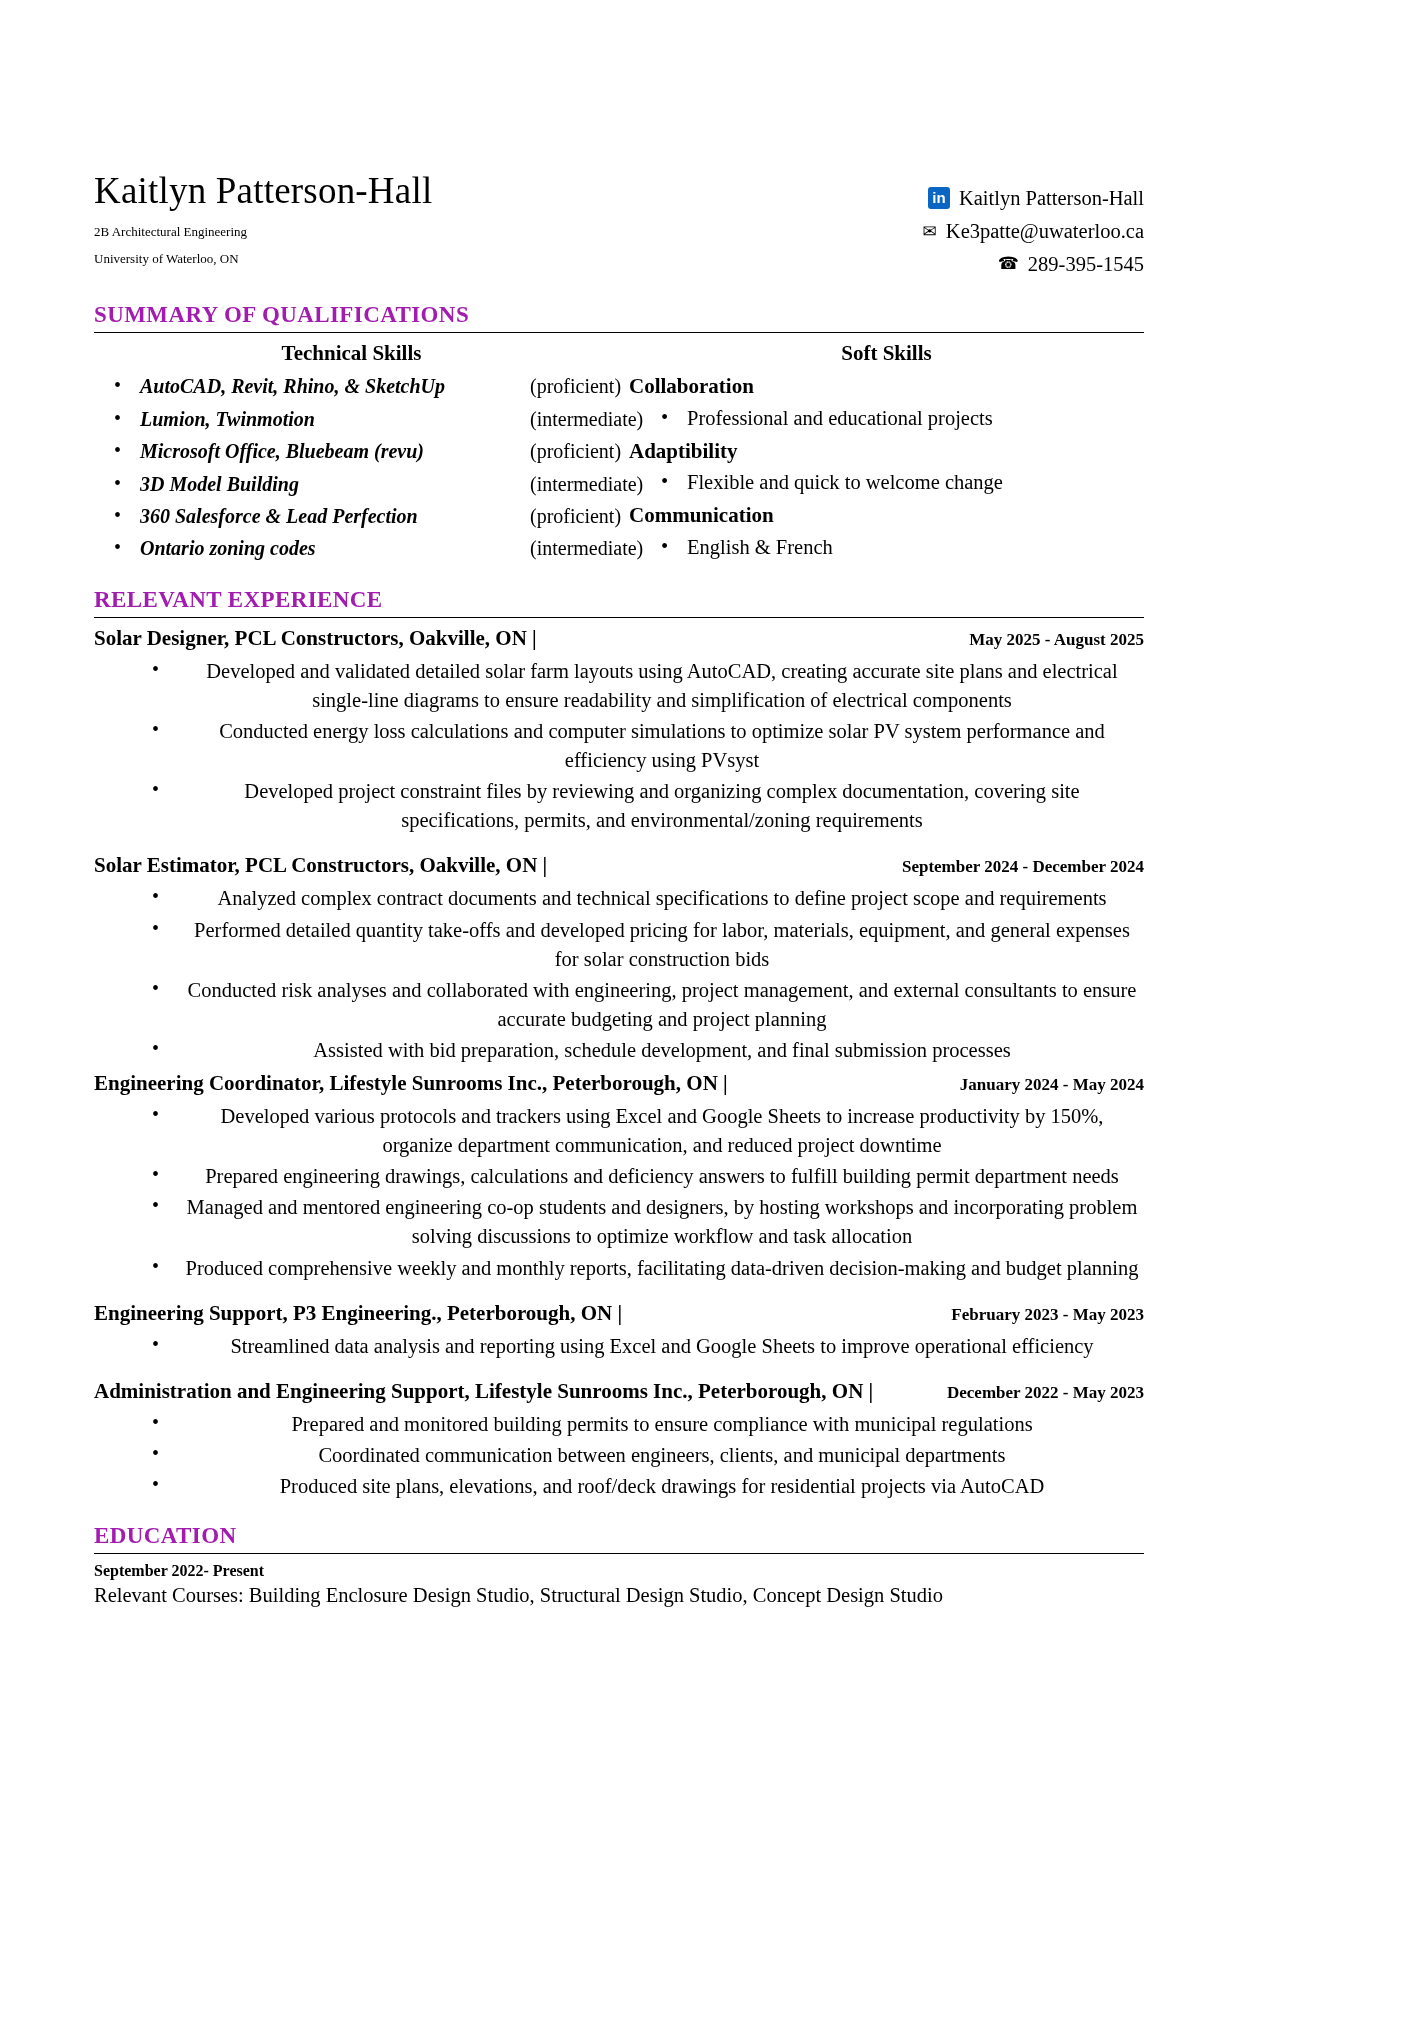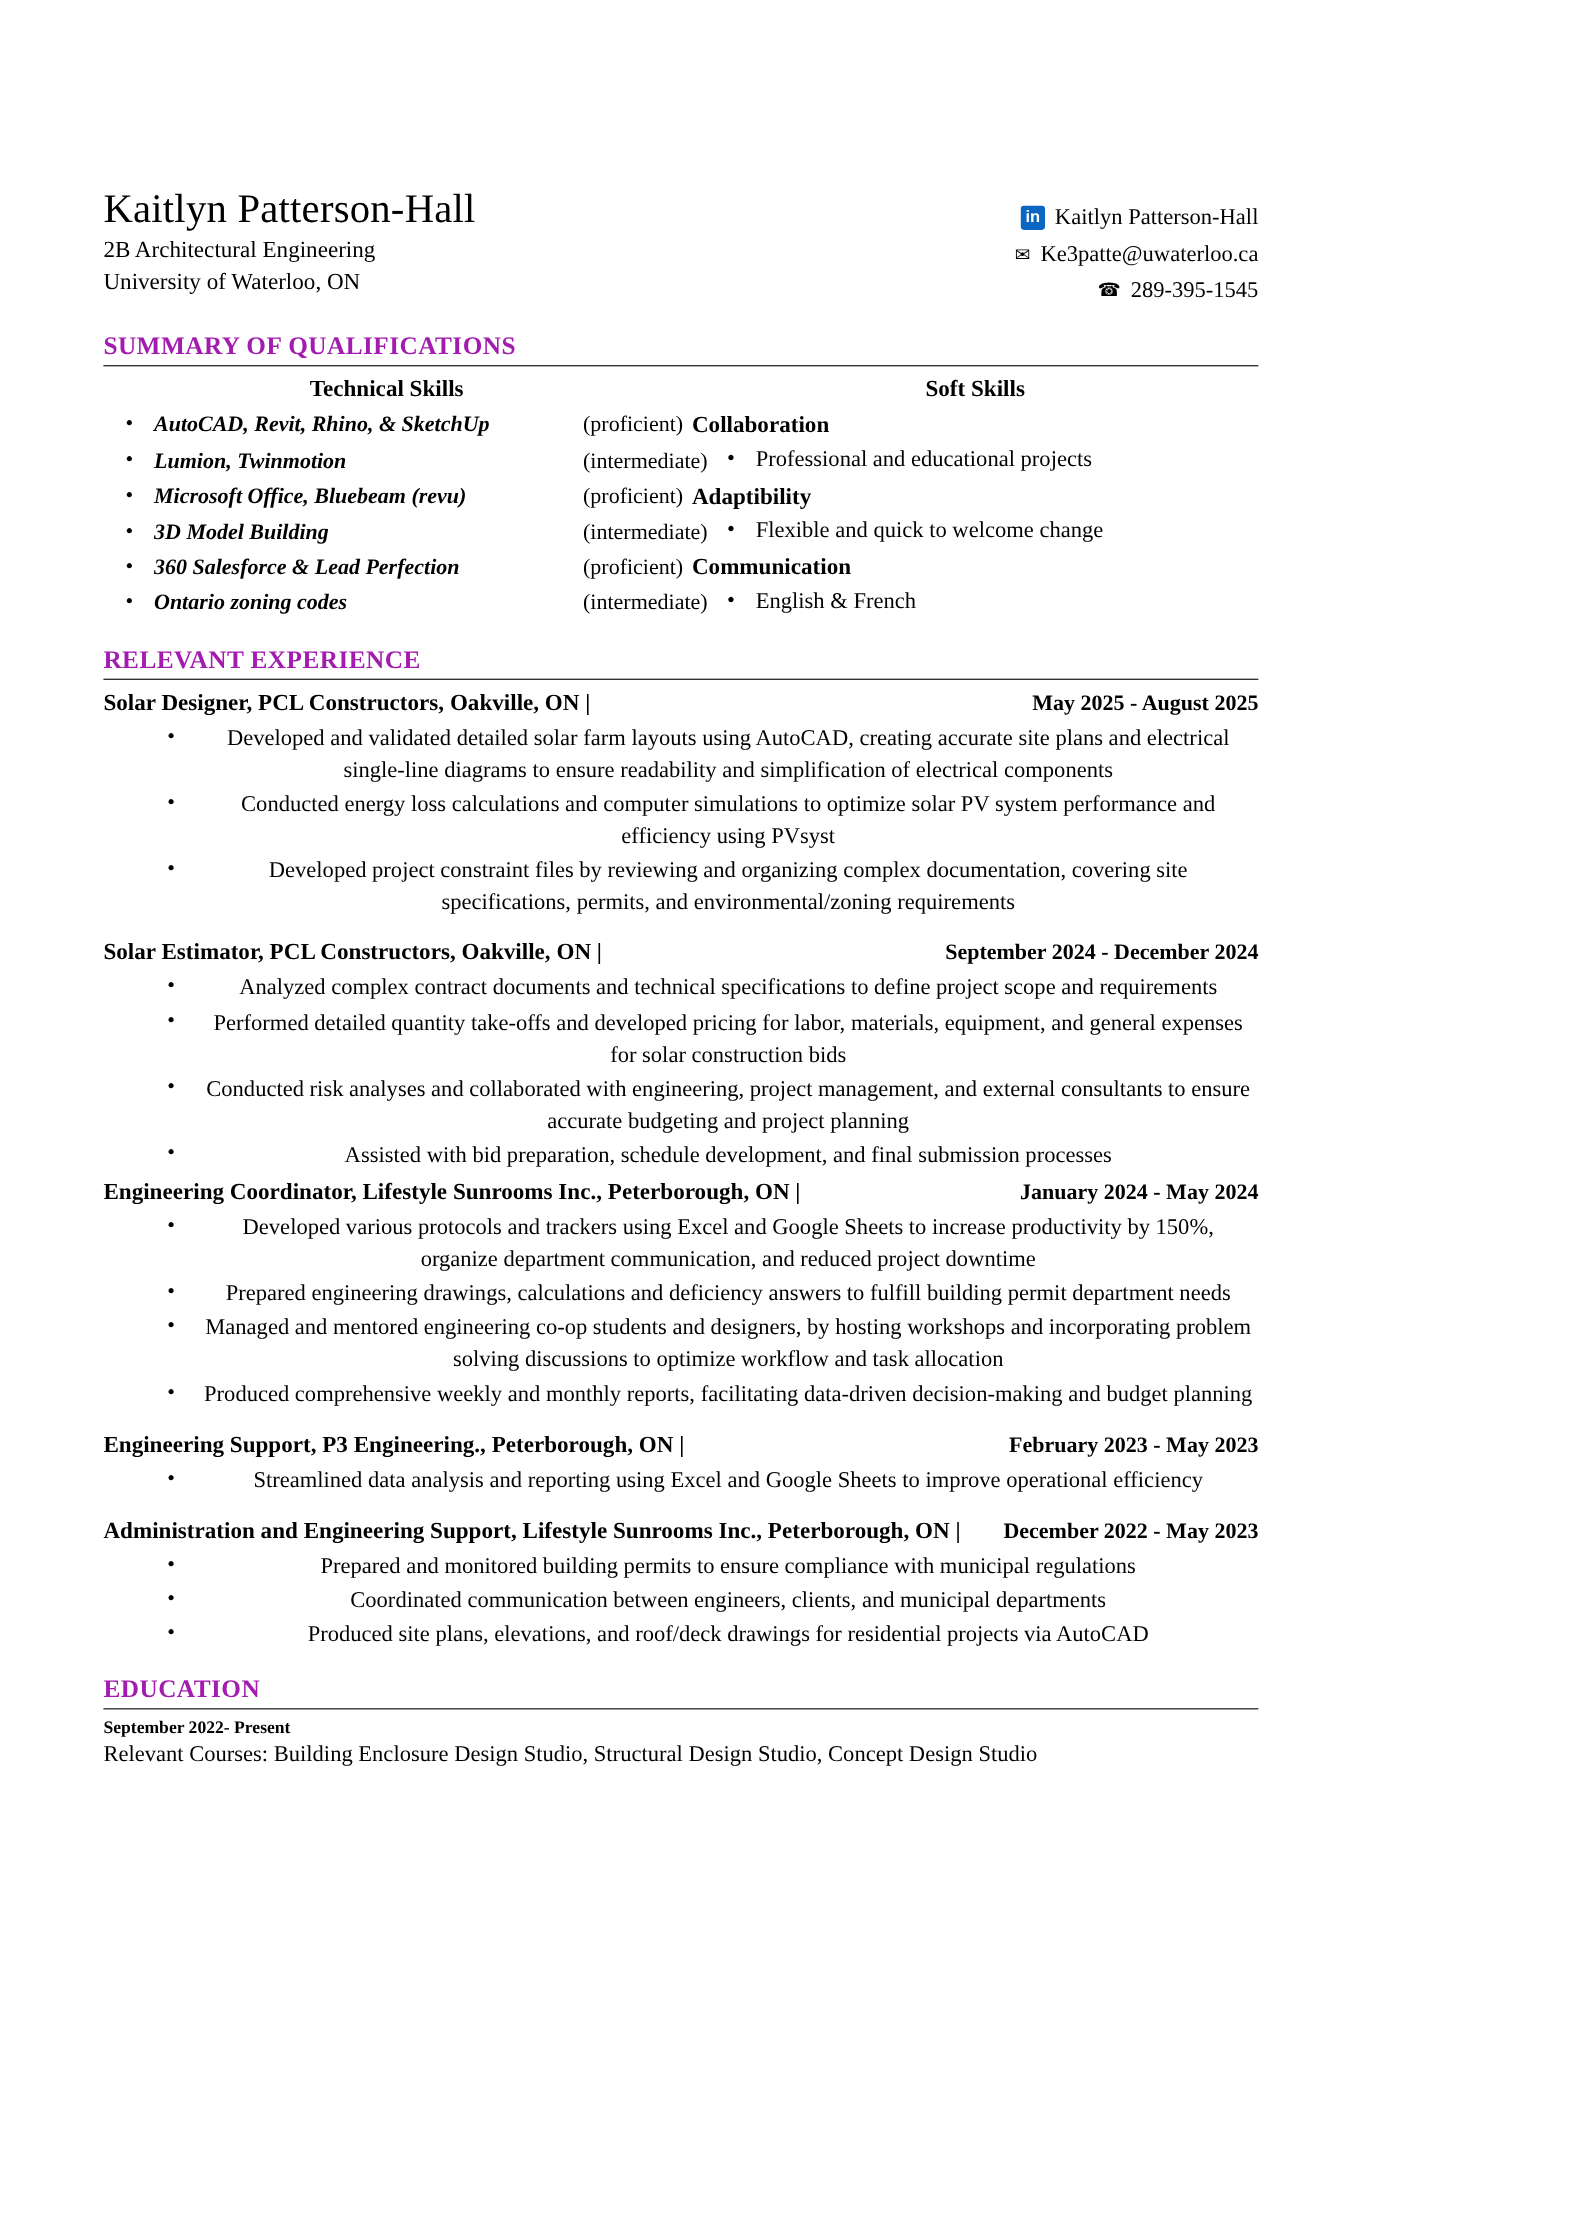--- a/index.html
+++ b/index.html
@@ -28,23 +28,23 @@
     align-items: flex-start;
   }
   .name {
     font-size: 37px;
     font-family: "Liberation Serif", serif;
     font-weight: 400;
     line-height: 1.15;
     letter-spacing: 0.2px;
   }
   .subline {
-    font-size: 21px;
+    font-size: 13px;
     line-height: 1.38;
-    margin-top: 0;
+    margin-top: 10px;
   }
   .contact {
     text-align: right;
     font-size: 20.5px;
     line-height: 1.6;
     padding-top: 12px;
   }
   .contact-row {
     display: flex;
     justify-content: flex-end;
@@ -170,21 +170,21 @@
     justify-content: space-between;
     align-items: baseline;
     gap: 16px;
   }
   .job-title {
     font-weight: bold;
     font-size: 21px;
   }
   .job-dates {
     font-weight: bold;
-    font-size: 20px;
+    font-size: 17px;
     white-space: nowrap;
   }
   .bullets {
     list-style: none;
     margin: 6px 0 0 0;
     padding: 0;
   }
   .bullets li {
     position: relative;
     padding-left: 90px;

